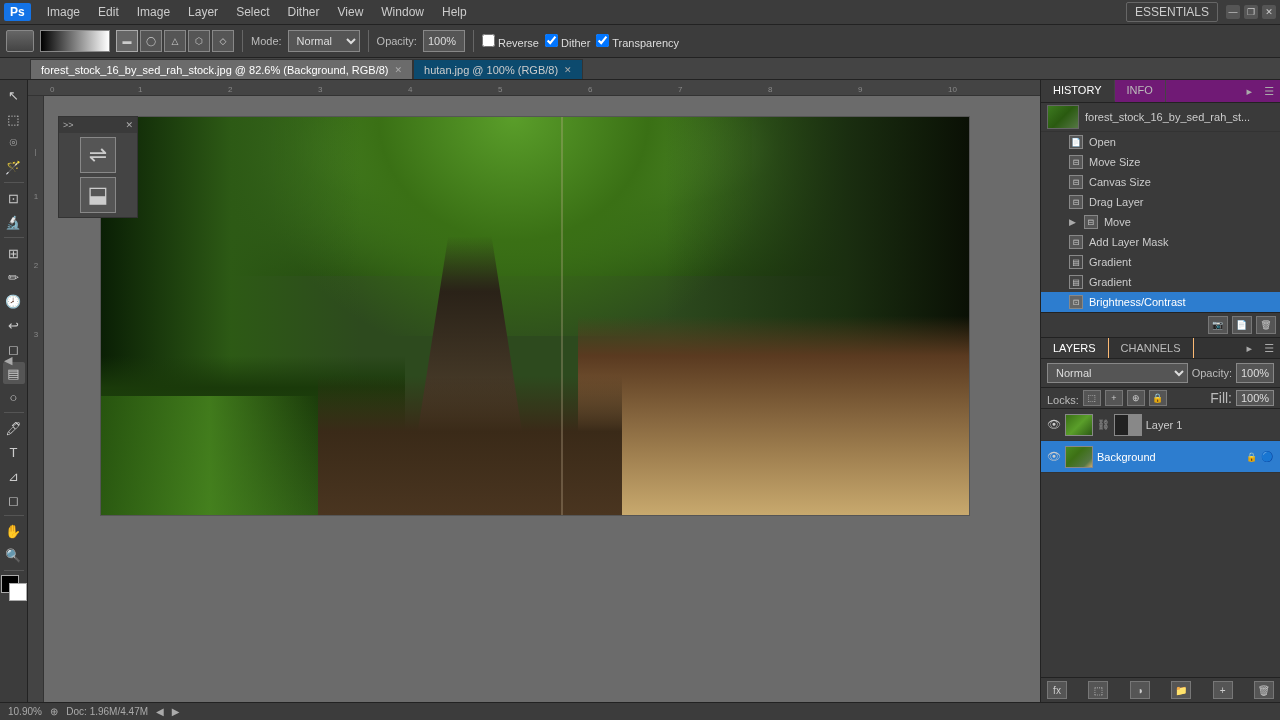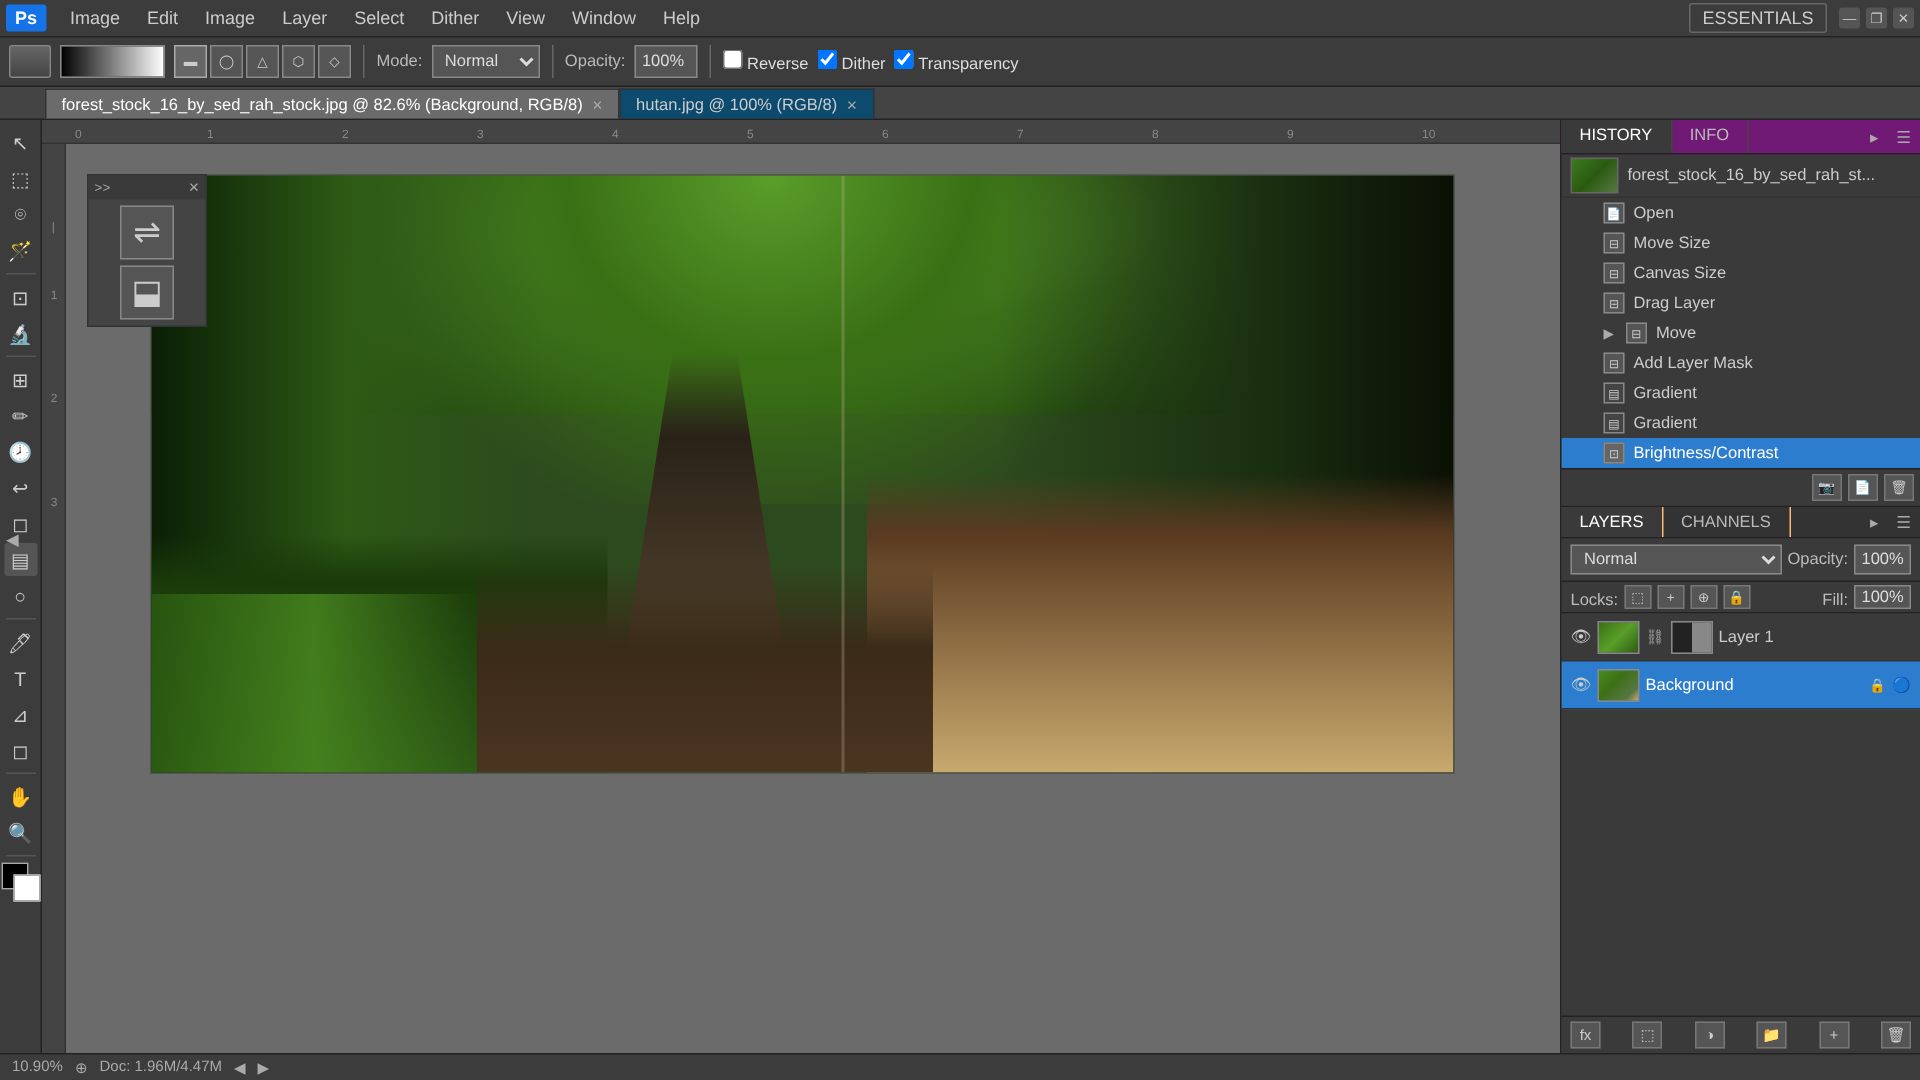--- a/index.html
+++ b/index.html
@@ -358,21 +358,21 @@
       border-bottom: 1px solid #222;
     }
     .lock-label { color: #bbb; font-size: 11px; }
     .lock-btn {
       width: 18px; height: 16px;
       background: #555;
       border: 1px solid #777;
       display: flex; align-items: center; justify-content: center;
       font-size: 9px; color: #ccc; cursor: pointer;
     }
-    .fill-label { color: #bbb; font-size: 11px; margin-left: auto; }
+    .fill-label { color: #bbb; font-size: 14px; margin-left: auto; }
     .fill-input {
       background: #555;
       border: 1px solid #888;
       color: #ddd;
       font-size: 11px;
       width: 38px;
       padding: 2px 4px;
       height: 16px;
     }
     .layers-list {

